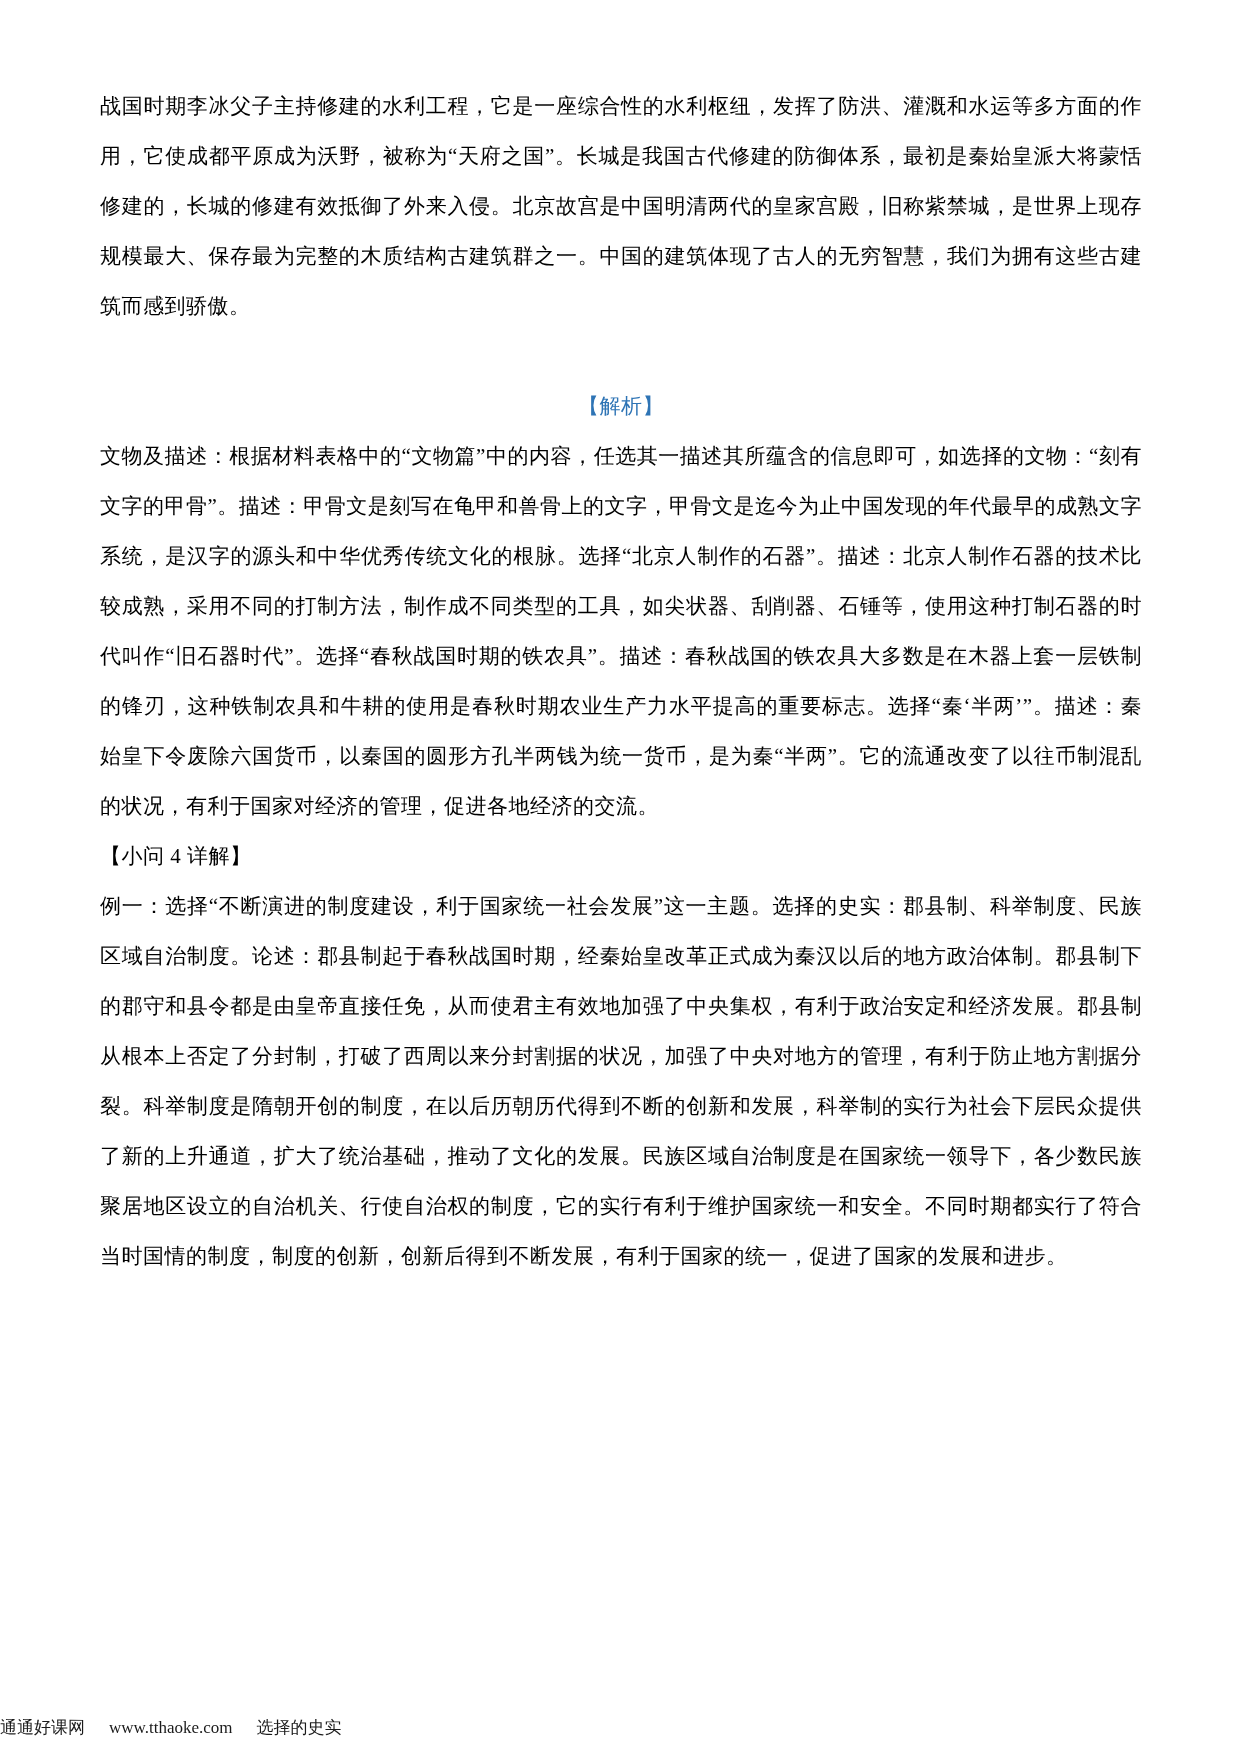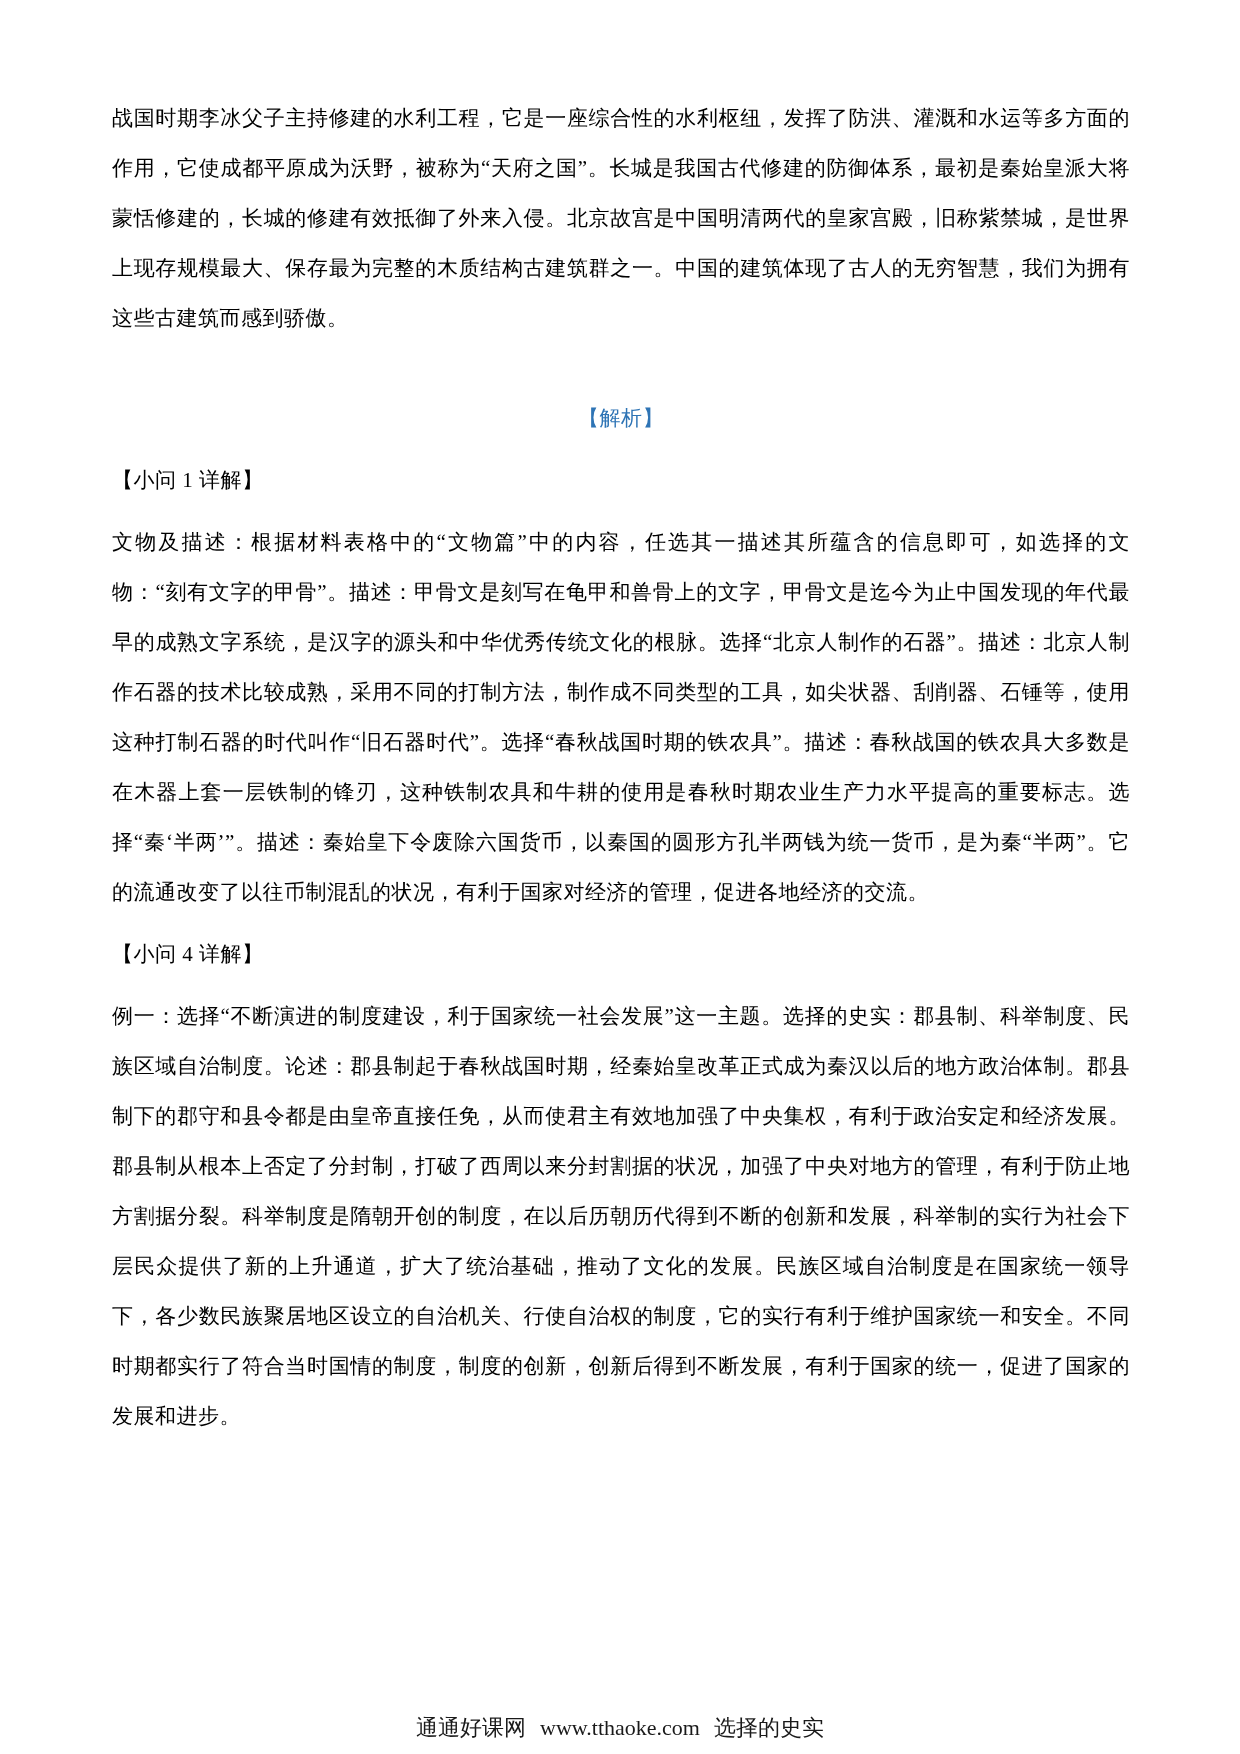--- a/index.html
+++ b/index.html
@@ -21,52 +21,50 @@
     top: 81px;
     width: 1042px;
     color: #000000;
     font-size: 21px;
     line-height: 50px;
     text-align: justify;
     text-justify: inter-ideograph;
     letter-spacing: 0.5px;
   }
   .para {
-    margin: 12px;
+    margin: 0;
   }
   .heading-analysis {
     margin-top: 50px;
     text-align: center;
   }
   .subheading {
     text-align: left;
   }
   .page-footer {
     position: absolute;
     left: 0;
     right: 0;
     bottom: 15px;
     display: flex;
-    justify-content: center;
-    gap: 14px;
+    gap: 24px;
     color: #1a1a1a;
-    font-size: 22px;
+    font-size: 17px;
     line-height: 22px;
   }
 </style>
 </head>
 <body>
 
 <div class="page">
   <div class="doc-body">
     <p class="para">战国时期李冰父子主持修建的水利工程，它是一座综合性的水利枢纽，发挥了防洪、灌溉和水运等多方面的作用，它使成都平原成为沃野，被称为“天府之国”。长城是我国古代修建的防御体系，最初是秦始皇派大将蒙恬修建的，长城的修建有效抵御了外来入侵。北京故宫是中国明清两代的皇家宫殿，旧称紫禁城，是世界上现存规模最大、保存最为完整的木质结构古建筑群之一。中国的建筑体现了古人的无穷智慧，我们为拥有这些古建筑而感到骄傲。</p>
 
     <p class="para heading-analysis" style="color: rgb(46, 116, 181);">【解析】</p>
 
-    <p class="para subheading">【小问 1 详解】</p>
     <p class="para">文物及描述：根据材料表格中的“文物篇”中的内容，任选其一描述其所蕴含的信息即可，如选择的文物：“刻有文字的甲骨”。描述：甲骨文是刻写在龟甲和兽骨上的文字，甲骨文是迄今为止中国发现的年代最早的成熟文字系统，是汉字的源头和中华优秀传统文化的根脉。选择“北京人制作的石器”。描述：北京人制作石器的技术比较成熟，采用不同的打制方法，制作成不同类型的工具，如尖状器、刮削器、石锤等，使用这种打制石器的时代叫作“旧石器时代”。选择“春秋战国时期的铁农具”。描述：春秋战国的铁农具大多数是在木器上套一层铁制的锋刃，这种铁制农具和牛耕的使用是春秋时期农业生产力水平提高的重要标志。选择“秦‘半两’”。描述：秦始皇下令废除六国货币，以秦国的圆形方孔半两钱为统一货币，是为秦“半两”。它的流通改变了以往币制混乱的状况，有利于国家对经济的管理，促进各地经济的交流。</p>
 
     <p class="para subheading">【小问 4 详解】</p>
     <p class="para">例一：选择“不断演进的制度建设，利于国家统一社会发展”这一主题。选择的史实：郡县制、科举制度、民族区域自治制度。论述：郡县制起于春秋战国时期，经秦始皇改革正式成为秦汉以后的地方政治体制。郡县制下的郡守和县令都是由皇帝直接任免，从而使君主有效地加强了中央集权，有利于政治安定和经济发展。郡县制从根本上否定了分封制，打破了西周以来分封割据的状况，加强了中央对地方的管理，有利于防止地方割据分裂。科举制度是隋朝开创的制度，在以后历朝历代得到不断的创新和发展，科举制的实行为社会下层民众提供了新的上升通道，扩大了统治基础，推动了文化的发展。民族区域自治制度是在国家统一领导下，各少数民族聚居地区设立的自治机关、行使自治权的制度，它的实行有利于维护国家统一和安全。不同时期都实行了符合当时国情的制度，制度的创新，创新后得到不断发展，有利于国家的统一，促进了国家的发展和进步。</p>
   </div>
 
   <div class="page-footer">
     <span>通通好课网</span>
     <span>www.tthaoke.com</span>
     <span>选择的史实</span>

